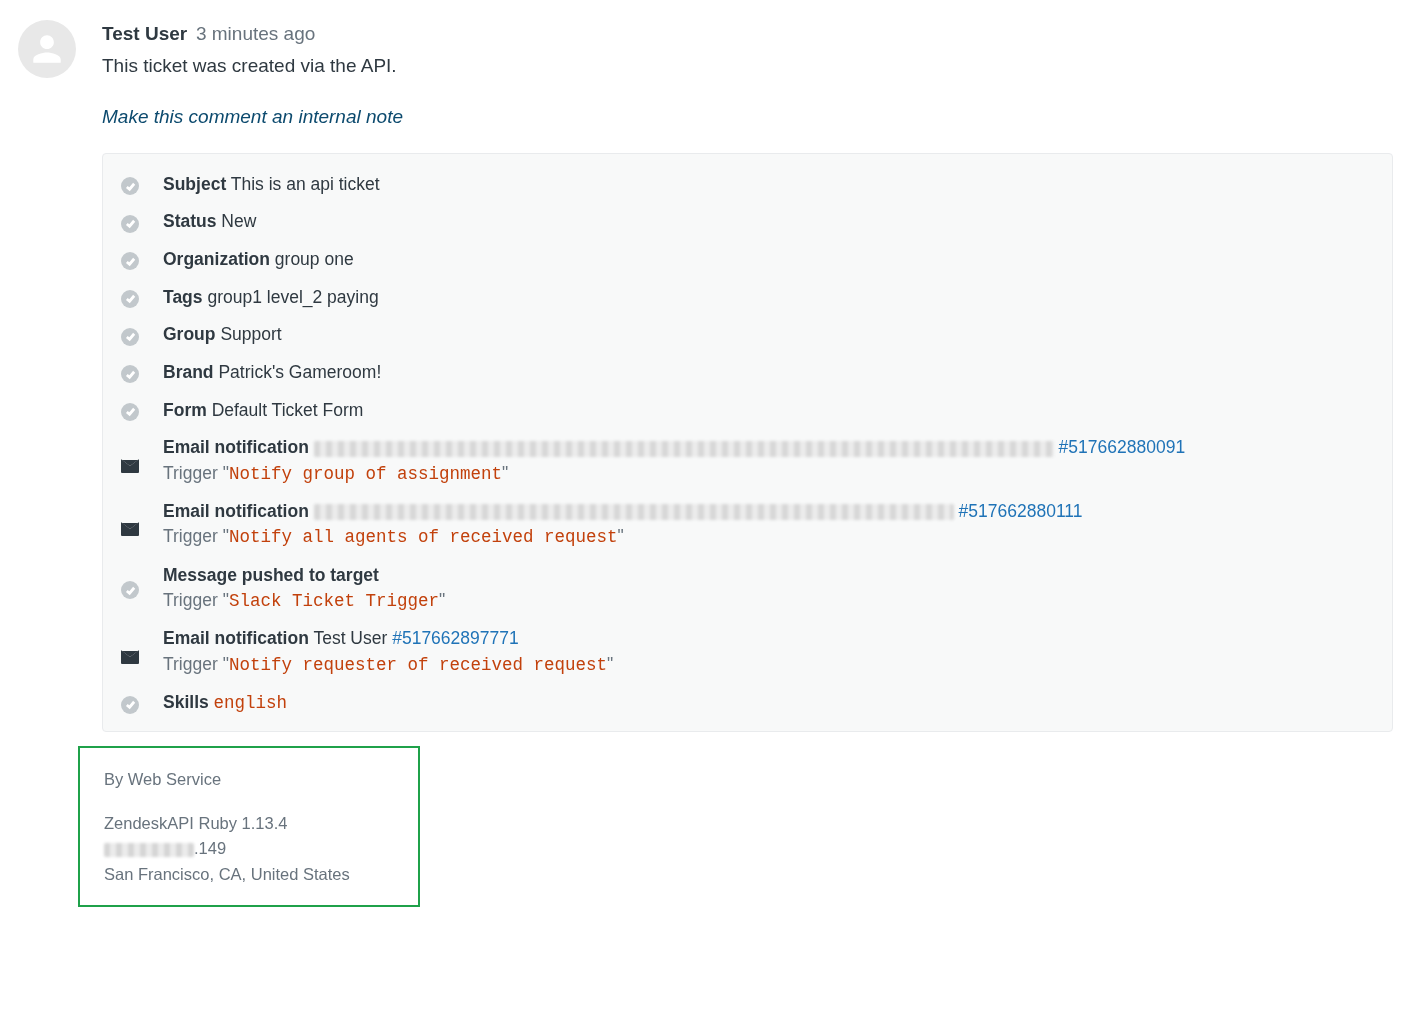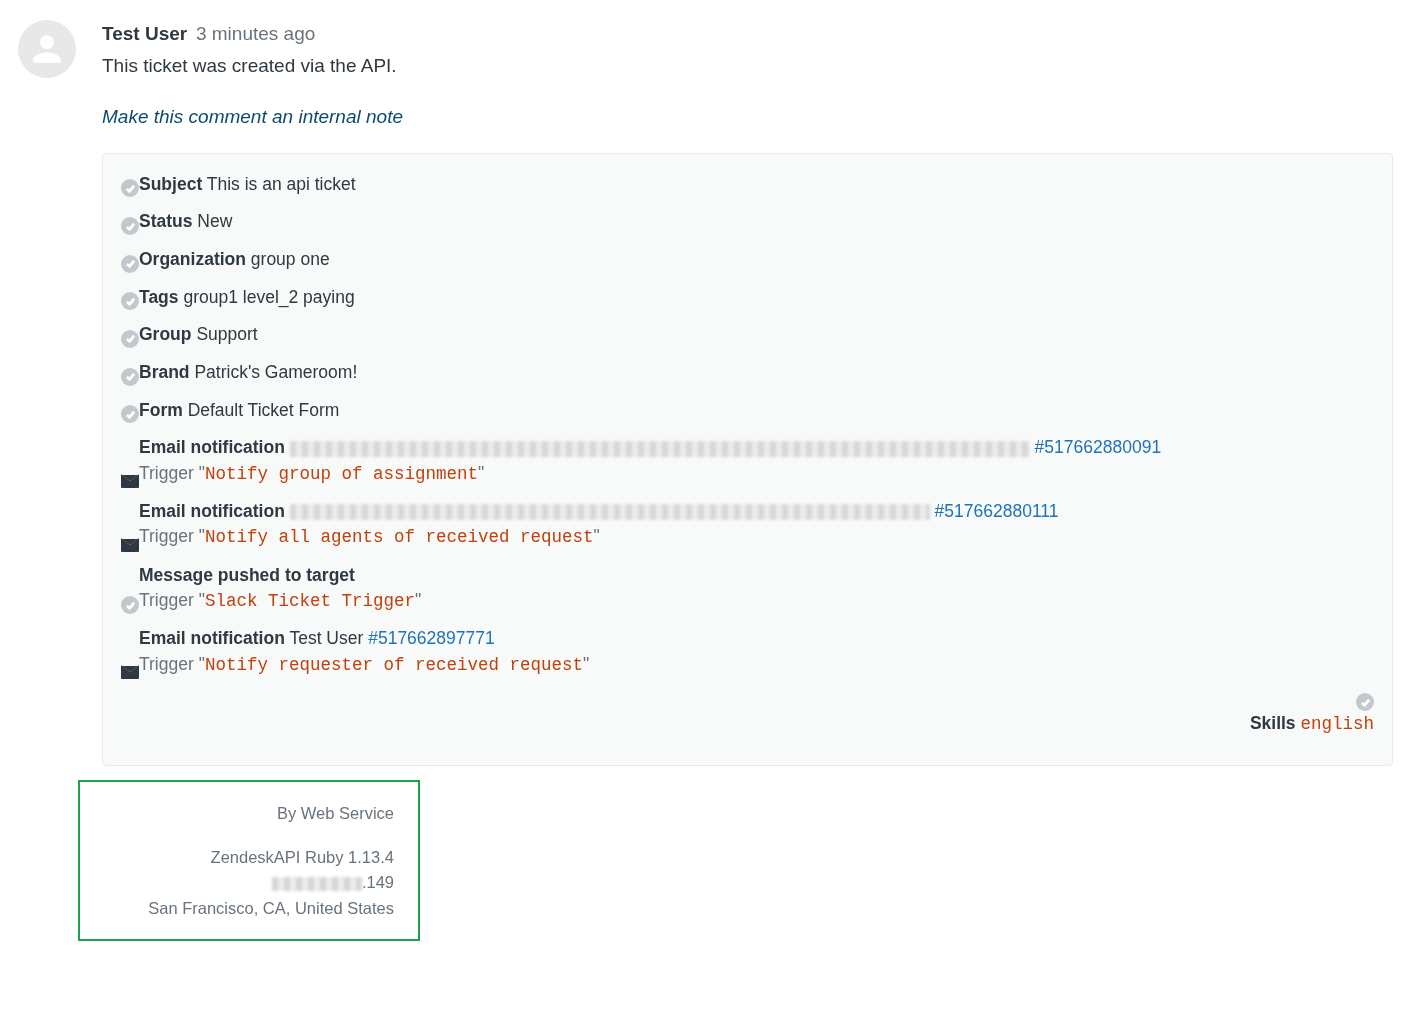--- a/index.html
+++ b/index.html
@@ -41,25 +41,25 @@
   }
   .events-box {
     margin-top: 22px;
     background: #f8f9f9;
     border: 1px solid #e9ebed;
     border-radius: 4px;
     padding: 18px 18px 14px;
   }
   .event-row {
     display: flex;
-    align-items: flex-end;
-    gap: 0;
+    align-items: center;
+    gap: 24px;
     margin-bottom: 12px;
   }
-  .event-row:last-child { margin-bottom: 13px; flex-direction: column; }
+  .event-row:last-child { margin-bottom: 0; }
   .event-icon {
     flex: 0 0 18px;
     height: 18px;
     margin-top: 3px;
   }
   .check-icon {
     width: 18px; height: 18px; border-radius: 50%;
     background: #c2c8cc;
     display:flex; align-items:center; justify-content:center;
   }
@@ -106,21 +106,21 @@
   .ticket-link { color: #1f73b7; cursor:pointer;margin-top:29px; }
   .footer-box {
     margin-top: 14px;
     margin-left: -24px;
     border: 2px solid #1fa14a;
     padding: 20px 24px 16px;
     width: 342px;
     font-size: 16.5px;
     color: #68737d;
   }
-  .footer-box .line { margin-bottom: 2px; text-align: right; }
+  .footer-box .line { margin-bottom: 2px; }
   .footer-box .gap { height: 18px; }
   .redacted-sm {
     display:inline-block; height:14px; width:90px; vertical-align:middle;
     background-image: linear-gradient(90deg, #d5d5d5 0, #d5d5d5 6px, #ececec 6px, #ececec 12px);
     background-size: 12px 100%;
     filter: blur(1.4px);
     border-radius:2px;
   }
 </style>
 </head>

